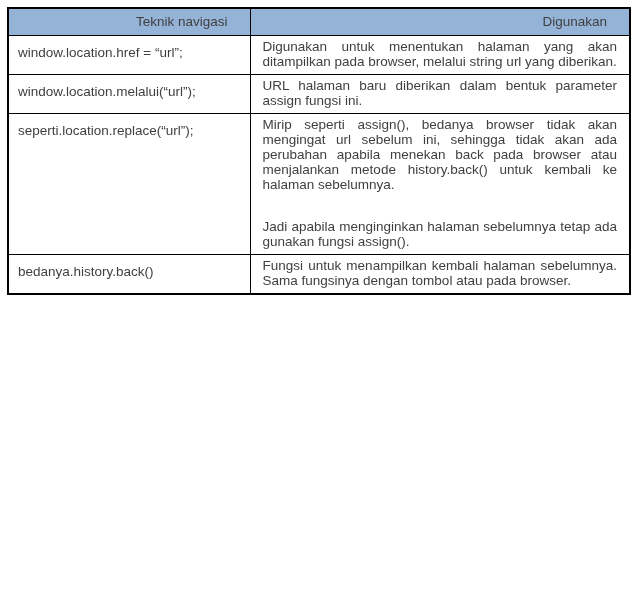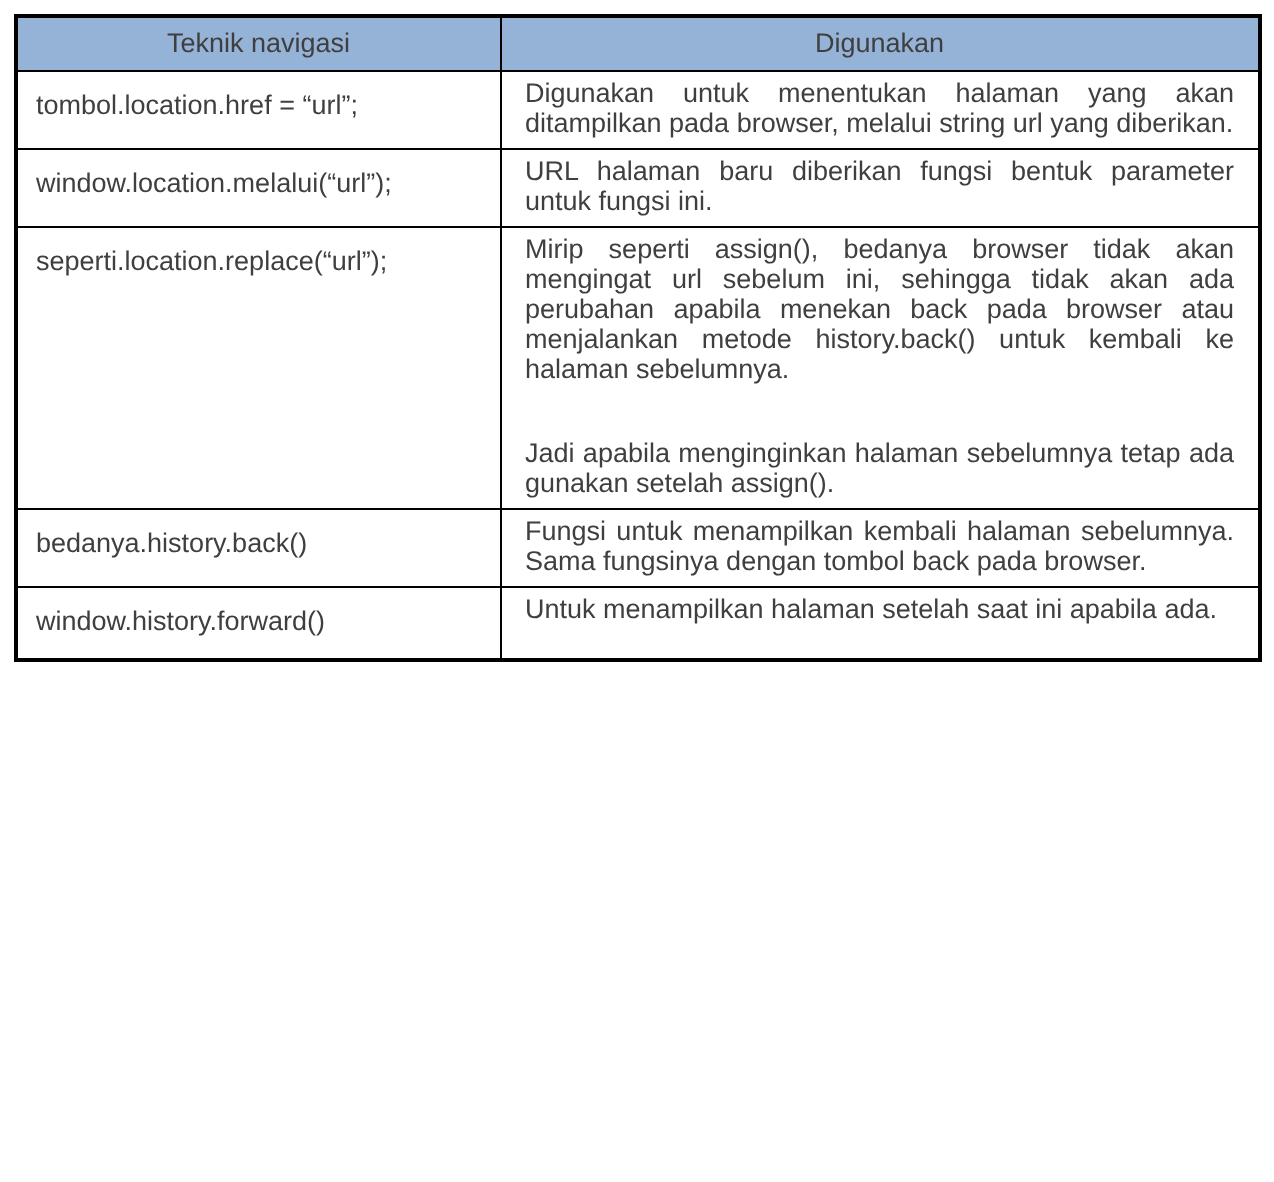--- a/index.html
+++ b/index.html
@@ -30,21 +30,21 @@
   }
   .nav-table th,
   .nav-table td {
     border: 1px solid var(--border-color);
     vertical-align: top;
     font-size: 13.5px;
   }
   .nav-table th {
     background: var(--header-bg);
     font-weight: 400;
-    text-align: center;
+    text-align: right;
     padding: 4px 22px;
     line-height: 18px;
   }
   .col-teknik { width: 242px; }
   .col-penjelasan { width: 380px; }
   td.code {
     padding: 3px 8px 5px 9px;
     line-height: 27px;
     text-align: left;
     white-space: nowrap;
@@ -73,45 +73,39 @@
       <col class="col-penjelasan">
     </colgroup>
     <thead>
       <tr>
         <th>Teknik navigasi</th>
         <th>Digunakan</th>
       </tr>
     </thead>
     <tbody>
       <tr>
-        <td class="code">tombol.location.href = “url”;</td>
+        <td class="code">window.location.href = “url”;</td>
         <td class="desc">
           <p>Digunakan untuk menentukan halaman yang akan ditampilkan pada browser, melalui string url yang diberikan.</p>
         </td>
       </tr>
       <tr>
         <td class="code">window.location.melalui(“url”);</td>
         <td class="desc">
-          <p>URL halaman baru diberikan fungsi bentuk parameter untuk fungsi ini.</p>
+          <p>URL halaman baru diberikan dalam bentuk parameter assign fungsi ini.</p>
         </td>
       </tr>
       <tr>
         <td class="code">seperti.location.replace(“url”);</td>
         <td class="desc">
           <p>Mirip seperti assign(), bedanya browser tidak akan mengingat url sebelum ini, sehingga tidak akan ada perubahan apabila menekan back pada browser atau menjalankan metode history.back() untuk kembali ke halaman sebelumnya.</p>
-          <p>Jadi apabila menginginkan halaman sebelumnya tetap ada gunakan setelah assign().</p>
+          <p>Jadi apabila menginginkan halaman sebelumnya tetap ada gunakan fungsi assign().</p>
         </td>
       </tr>
       <tr>
         <td class="code">bedanya.history.back()</td>
         <td class="desc">
-          <p>Fungsi untuk menampilkan kembali halaman sebelumnya. Sama fungsinya dengan tombol back pada browser.</p>
-        </td>
-      </tr>
-      <tr>
-        <td class="code">window.history.forward()</td>
-        <td class="desc">
-          <p>Untuk menampilkan halaman setelah saat ini apabila ada.</p>
+          <p>Fungsi untuk menampilkan kembali halaman sebelumnya. Sama fungsinya dengan tombol atau pada browser.</p>
         </td>
       </tr>
     </tbody>
   </table>
 </div>
 
 </body></html>

